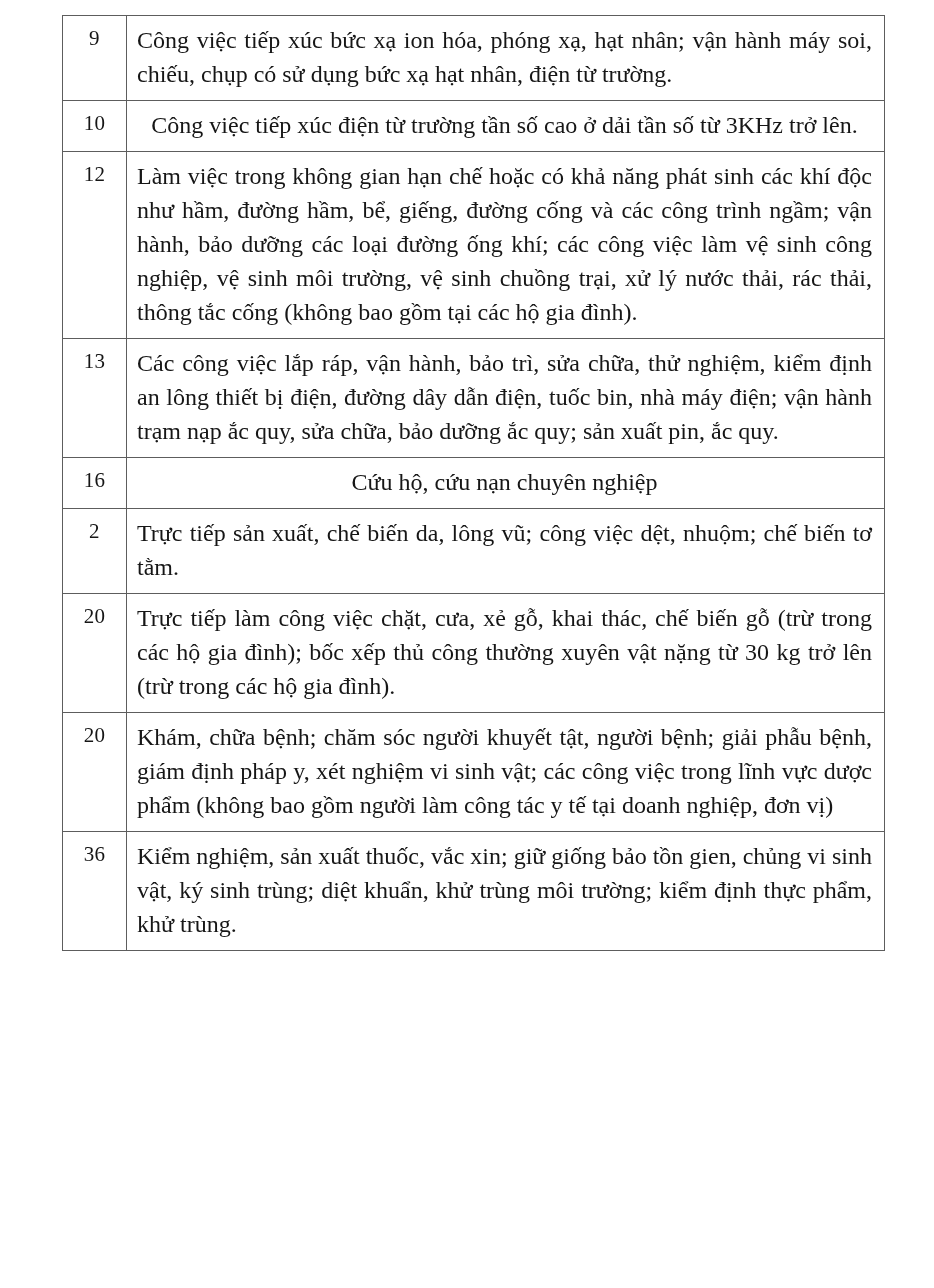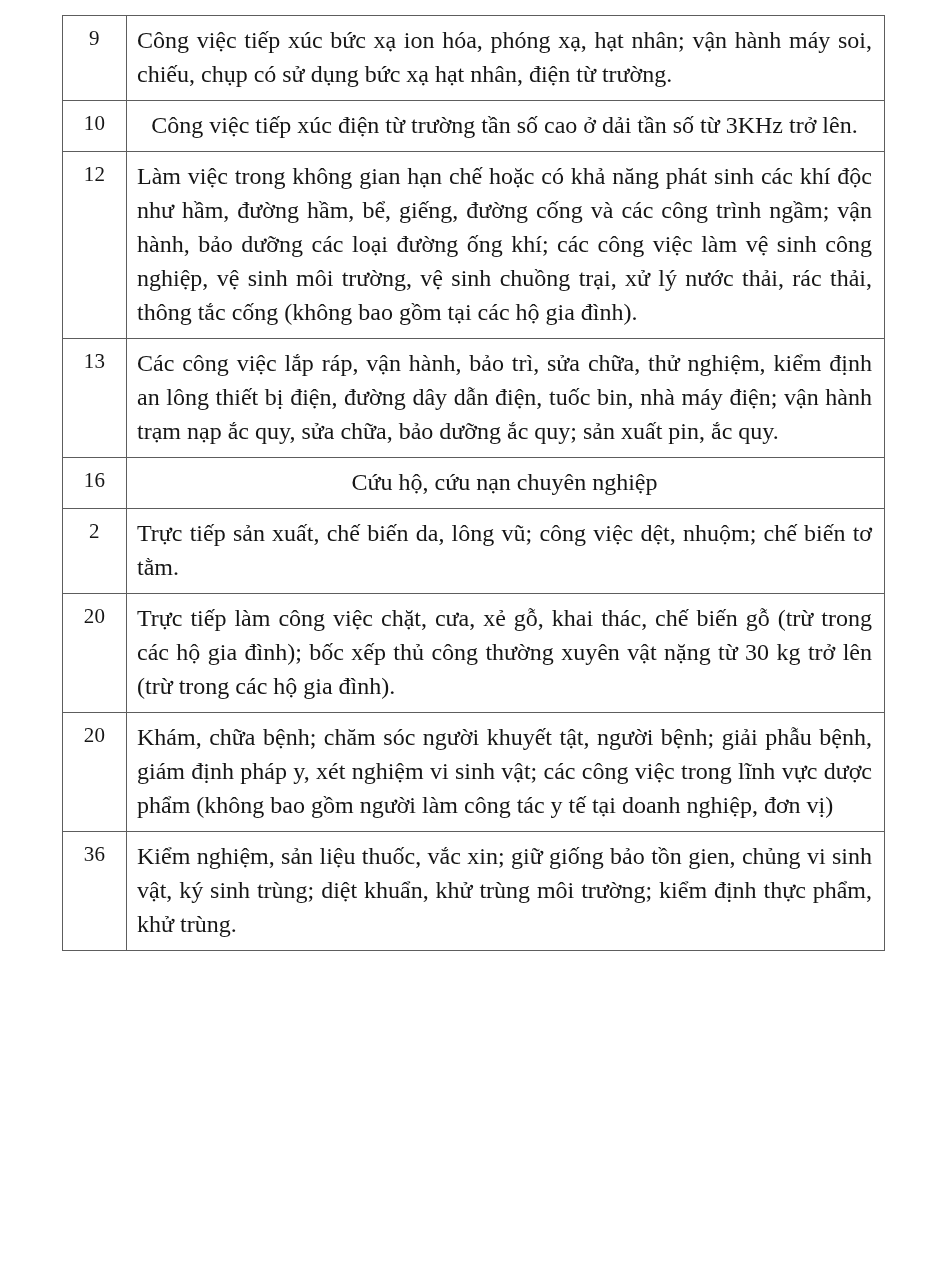--- a/index.html
+++ b/index.html
@@ -132,19 +132,19 @@
       <tr>
         <td class="cell-no">20</td>
         <td class="cell-desc">
             <span class="txt">Khám, chữa bệnh; chăm sóc người khuyết tật, người bệnh; giải phẫu bệnh, giám định pháp y, xét nghiệm vi sinh vật; các công việc trong lĩnh vực dược phẩm (không bao gồm người làm công tác y tế tại doanh nghiệp, đơn vị)</span>
           </td>
       </tr>
 
       <tr>
         <td class="cell-no">36</td>
         <td class="cell-desc">
-            <span class="txt">Kiểm nghiệm, sản liệu thuốc, vắc xin; giữ giống bảo tồn gien, chủng vi sinh vật, ký sinh trùng; diệt khuẩn, khử trùng môi trường; kiểm định thực phẩm, khử trùng.</span>
+            <span class="txt">Kiểm nghiệm, sản xuất thuốc, vắc xin; giữ giống bảo tồn gien, chủng vi sinh vật, ký sinh trùng; diệt khuẩn, khử trùng môi trường; kiểm định thực phẩm, khử trùng.</span>
           </td>
       </tr>
 
     </tbody>
   </table>
 </div>
 
 </body></html>

